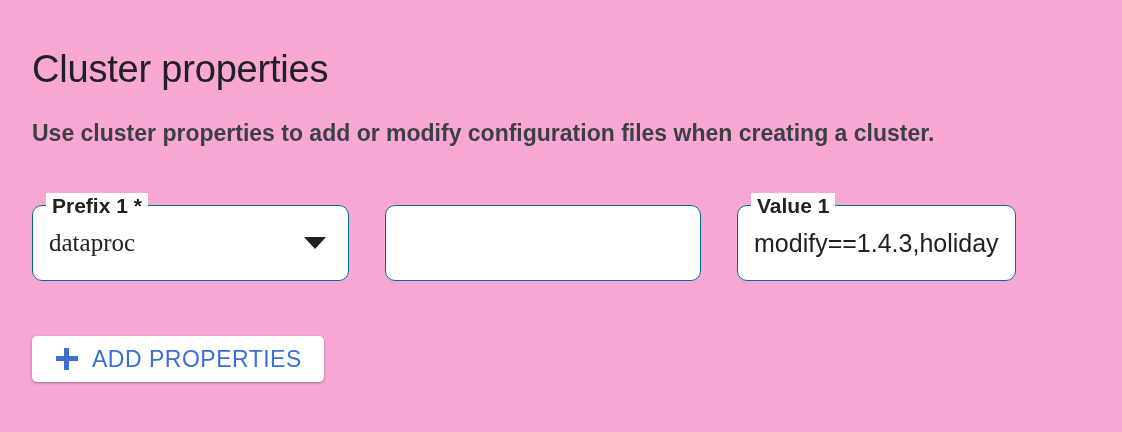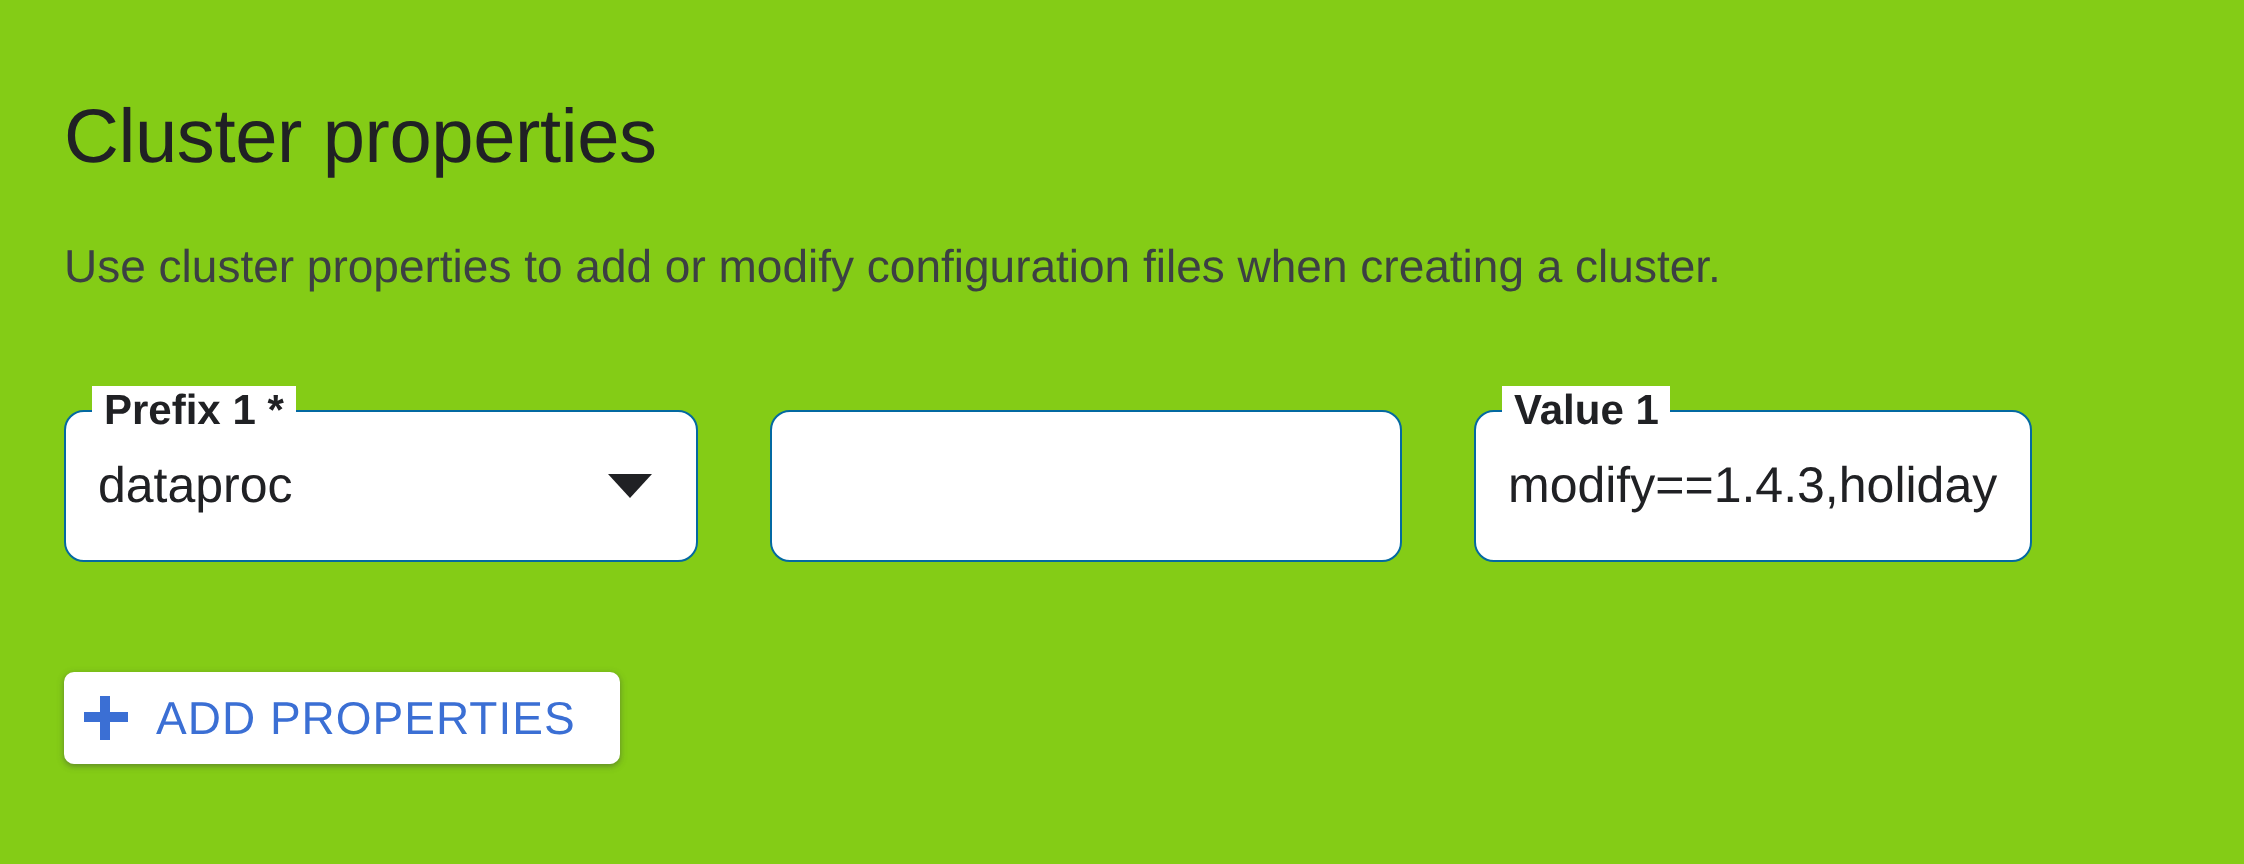--- a/index.html
+++ b/index.html
@@ -14,21 +14,21 @@
     -webkit-font-smoothing: antialiased;
     overflow: hidden;
     position: relative;
   }
 
   .page {
     position: absolute;
     left: 0; top: 0;
     width: 1122px;
     height: 432px;
-    background: #84cc16;
+    background: #f9a8d4;
   }
 
   
   .page-title {
     position: absolute;
     left: 32px;
     top: 20px;
     font-size: 38px;
     line-height: 48px;
     font-weight: 500;
@@ -36,21 +36,21 @@
     color: #202124;
     white-space: nowrap;
   }
 
   .page-description {
     position: absolute;
     left: 32px;
     top: 95px;
     font-size: 23px;
     line-height: 30px;
-    font-weight: 400;
+    font-weight: 700;
     color: #3c4043;
     white-space: nowrap;
   }
 
   
   .fields-row {
     position: absolute;
     left: 0;
     top: 188px;
     width: 1122px;
@@ -93,42 +93,42 @@
     top: 50%;
     transform: translateY(-50%);
     font-size: 25px;
     line-height: 32px;
     font-weight: 400;
     color: #202124;
     white-space: nowrap;
     overflow: hidden;
   }
 
-  .field-prefix .field-value-text { right: 56px; }
+  .field-prefix .field-value-text { right: 56px; font-family: Liberation Serif, serif; }
 
   
   .select-caret {
     position: absolute;
     right: 22px;
     top: 50%;
     transform: translateY(-50%);
     width: 0;
     height: 0;
     border-left: 11px solid transparent;
     border-right: 11px solid transparent;
     border-top: 12px solid #202124;
   }
 
   
   .add-button {
     position: absolute;
     left: 32px;
     top: 336px;
     height: 46px;
-    padding: 0 22px 0 10px;
+    padding: 0 22px 0 24px;
     display: flex;
     align-items: center;
     gap: 14px;
     background: #ffffff;
     border: none;
     border-radius: 5px;
     box-shadow: 0 1px 2px 0 rgba(60,64,67,.30), 0 1px 3px 1px rgba(60,64,67,.15);
     cursor: pointer;
     font-family: "Liberation Sans", sans-serif;
   }

